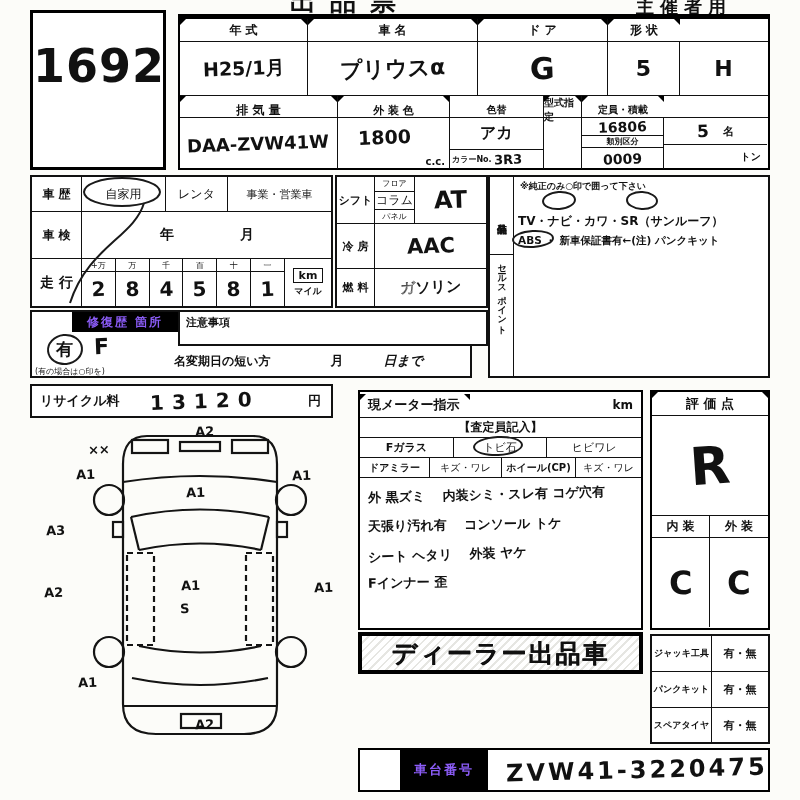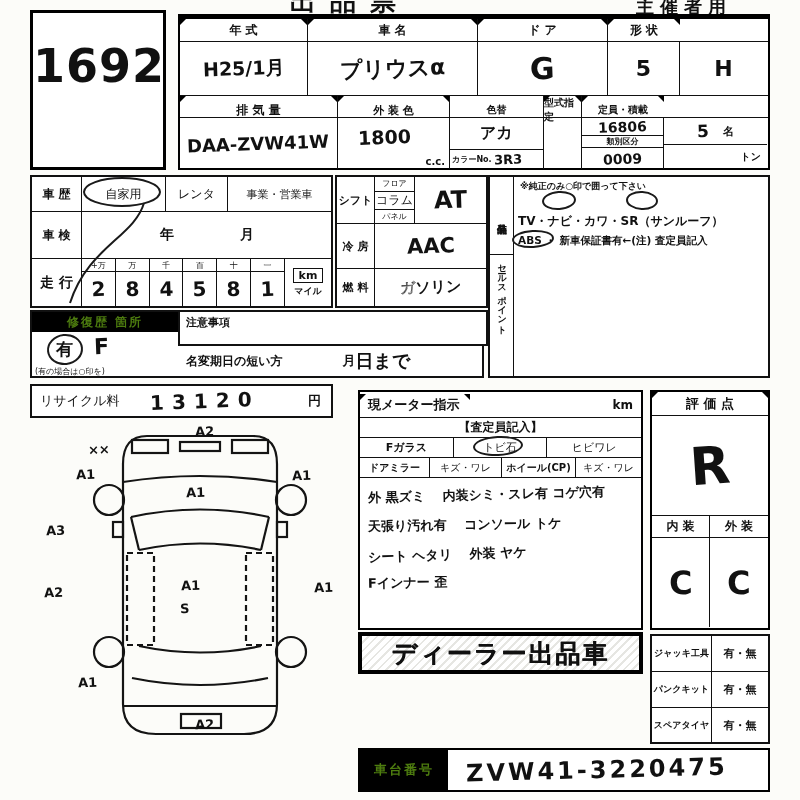--- a/index.html
+++ b/index.html
@@ -11,21 +11,21 @@
   .cell { display:flex; align-items:center; justify-content:center; }
   .lbl { font-weight:bold; }
   .hw { font-weight:600; white-space:nowrap; transform:rotate(-2deg); }
   .tri { position:relative; }
   .tri::before { content:""; position:absolute; left:0; top:0; width:0; height:0;
                  border-top:6px solid #000; border-right:6px solid transparent; }
   .tri::after  { content:""; position:absolute; right:0; top:0; width:0; height:0;
                  border-top:6px solid #000; border-left:6px solid transparent; }
   .vtext { writing-mode:vertical-rl; text-orientation:upright; }
   .oval { position:absolute; border:2px solid #1a1a1a; border-radius:50%; pointer-events:none; }
-  .blackbar { background:#000; color:#4d7c0f; font-weight:bold; }
+  .blackbar { background:#000; color:#8b5cf6; font-weight:bold;margin-left:40px; }
   .brd-r { border-right:1.5px solid #111; }
   .brd-b { border-bottom:1.5px solid #111; }
   svg { display:block; }
 </style>
 </head>
 <body>
 
 <div class="sheet">
 
   <div class="abs" style="left:290px; top:-16px; font-size:26px; font-weight:bold; letter-spacing:14px;">出品票</div>
@@ -193,48 +193,48 @@
 
   <div class="abs bx" style="left:488px; top:175px; width:282px; height:203px;">
     <div class="abs" style="left:0; top:0; width:24px; height:78px; border-right:1.5px solid #111; border-bottom:1.5px solid #111; display:flex; align-items:center; justify-content:center;">
       <span class="vtext" style="font-size:10px; font-weight:bold;">装備品</span>
     </div>
     <div class="abs" style="left:0; top:78px; width:24px; height:121px; border-right:1.5px solid #111; display:flex; align-items:flex-start; justify-content:center; padding-top:3px;">
       <span class="vtext" style="font-size:9px; font-weight:bold;">セールスポイント</span>
     </div>
     <div class="abs" style="left:30px; top:3px; font-size:9px; font-weight:bold;">※純正のみ○印で囲って下さい</div>
     <div class="abs" style="left:28px; top:36px; font-size:12px; font-weight:bold;">TV・ナビ・カワ・SR（サンルーフ）</div>
-    <div class="abs" style="left:28px; top:57px; font-size:10.5px; font-weight:bold;">ABS ・ 新車保証書有←(注) 査定員記入</div>
+    <div class="abs" style="left:28px; top:57px; font-size:10.5px; font-weight:bold;">ABS ・ 新車保証書有←(注) パンクキット</div>
     <div class="oval" style="left:52px; top:14px; width:34px; height:19px; transform:rotate(-4deg);"></div>
     <div class="oval" style="left:136px; top:14px; width:32px; height:19px; transform:rotate(3deg);"></div>
     <div class="oval" style="left:22px; top:53px; width:42px; height:18px; transform:rotate(-3deg);"></div>
   </div>
 
   <div class="abs bx" style="left:30px; top:310px; width:150px; height:68px;">
     <div class="blackbar cell" style="height:20px; font-size:12px; letter-spacing:2px;">修復歴  箇所</div>
     <div style="position:relative; height:46px;">
       <span class="abs" style="left:24px; top:6px; font-size:17px; font-weight:bold;">有</span>
       <span class="abs hw" style="left:62px; top:2px; font-size:22px;">F</span>
       <span class="abs" style="left:3px; bottom:1px; font-size:8px;">(有の場合は○印を)</span>
       <div class="oval" style="left:15px; top:2px; width:36px; height:31px; transform:rotate(-6deg);"></div>
     </div>
   </div>
 
   <div class="abs bx" style="left:180px; top:310px; width:308px; height:36px; border-left:none;">
     <div style="font-size:11px; font-weight:bold; padding:3px 0 0 6px;">注意事項</div>
   </div>
 
-  <div class="abs bx" style="left:176px; top:346px; width:308px; height:32px; border-left:none; border-top:none; display:flex; align-items:center;">
+  <div class="abs bx" style="left:164px; top:346px; width:308px; height:32px; border-left:none; border-top:none; display:flex; align-items:center;">
     <span style="font-size:12px; font-weight:bold; padding-left:10px;">名変期日の短い方</span>
     <span style="font-size:13px; font-weight:bold; margin-left:60px;">月</span>
-    <span style="font-size:18px; font-weight:bold; ">日まで</span>
+    <span style="font-size:13px; font-weight:bold; margin-left:40px;font-style:italic;">日まで</span>
   </div>
 
   <div class="abs bx" style="left:30px; top:384px; width:303px; height:34px; display:flex; align-items:center;">
-    <span style="font-size:13px; font-weight:normal; padding-left:8px;">リサイクル料</span>
+    <span style="font-size:13px; font-weight:bold; padding-left:8px;">リサイクル料</span>
     <span class="hw" style="font-size:20px; letter-spacing:8px; margin-left:30px;">13120</span>
     <span style="font-size:13px; font-weight:bold; margin-left:auto; padding-right:10px;">円</span>
   </div>
 
   <div class="abs" style="left:30px; top:420px; width:312px; height:328px;">
     <svg width="312" height="328" viewBox="0 0 312 328">
       <g fill="none" stroke="#141414" stroke-width="2.2">
 
         <circle cx="79" cy="80" r="15"></circle>
         <circle cx="261" cy="80" r="15"></circle>

